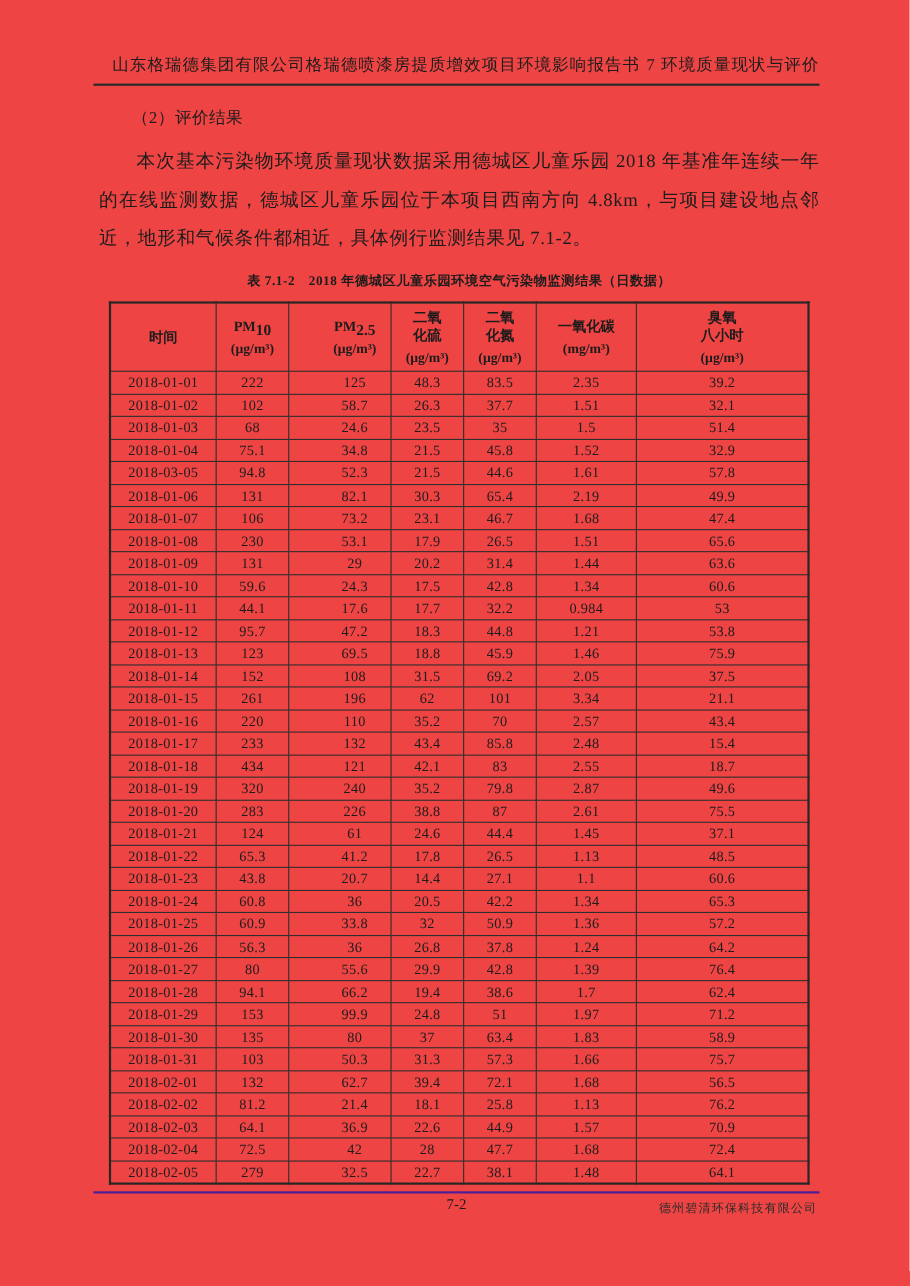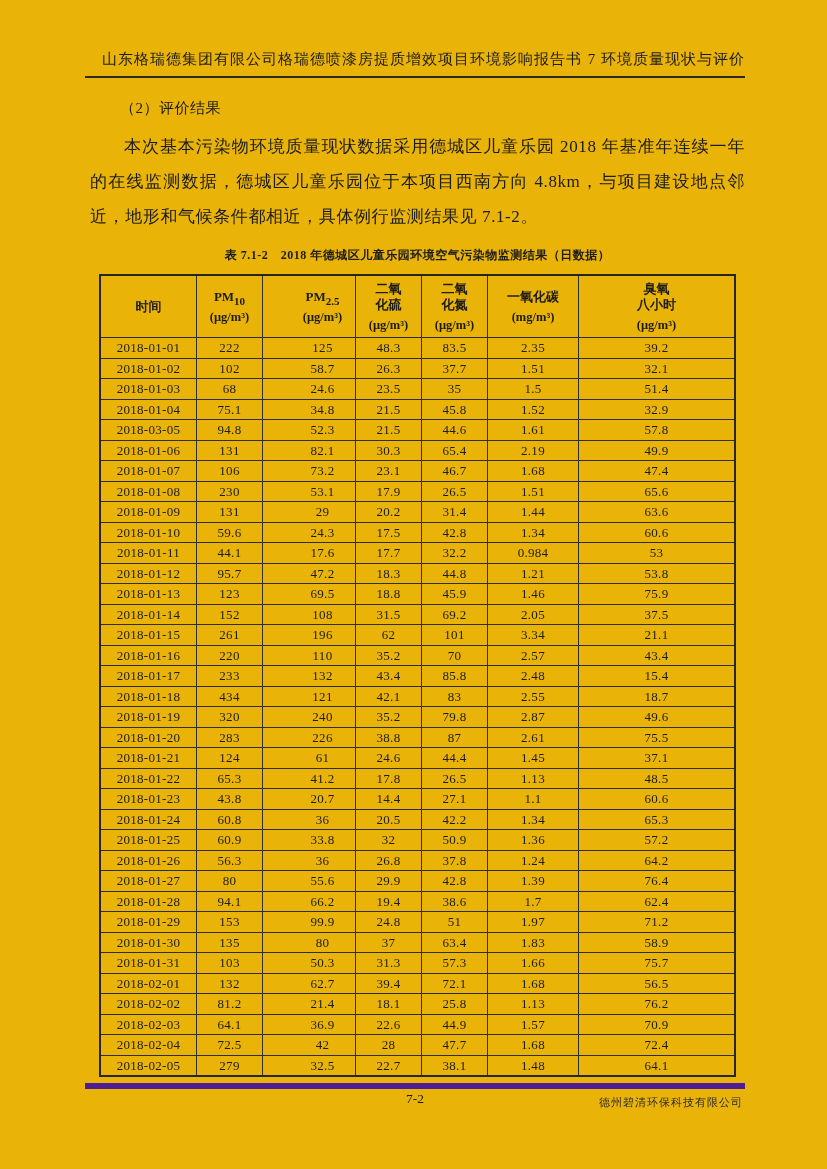--- a/index.html
+++ b/index.html
@@ -1,20 +1,20 @@
 <!DOCTYPE html>
 <html lang="zh"><head>
 <meta charset="utf-8">
 <style>
   html, body { margin: 0; padding: 0; background: #ffffff; }
   .page {
     position: relative;
     width: 827px;
     height: 1169px;
-    background: #eab308;
+    background: #ef4444;
     color: #1c1c1c;
     font-family: "Liberation Serif", "DejaVu Serif", serif;
     overflow: hidden;
     box-sizing: border-box;
   }
   .doc-header {
     position: absolute;
     top: 50px; left: 85px; right: 82px;
     display: flex;
     justify-content: space-between;
@@ -68,32 +68,32 @@
   .data-table th:nth-child(4), .data-table td:nth-child(4) { width: 65px; }
   .data-table th:nth-child(5), .data-table td:nth-child(5) { width: 65px; }
   .data-table th:nth-child(6), .data-table td:nth-child(6) { width: 90px; }
   .data-table th:nth-child(7), .data-table td:nth-child(7) { width: 155px; }
   .data-table thead th {
     height: 61px;
     font-size: 13px;
     font-weight: bold;
   }
   .th-title { line-height: 16px; white-space: pre-line; }
-  .th-title sub { font-size: 11px; line-height: 0; }
+  .th-title sub { font-size: 14px; line-height: 0; }
   .th-unit  { line-height: 14px; margin-top: 5px; font-size: 12.5px; }
   .data-table tbody td {
     height: 19.5px;
     font-size: 13px;
     line-height: 19px;
     letter-spacing: 0.3px;
   }
   .doc-footer {
     position: absolute;
     top: 1083px; left: 85px; right: 82px;
-    border-top: 6px solid #4c1d95;
+    border-top: 2px solid #4c1d95;
     height: 30px;
   }
   .doc-footer .page-num {
     position: absolute;
     left: 50%;
     transform: translateX(-50%);
     top: 2px;
     font-size: 13.5px;
   }
   .doc-footer .company {

